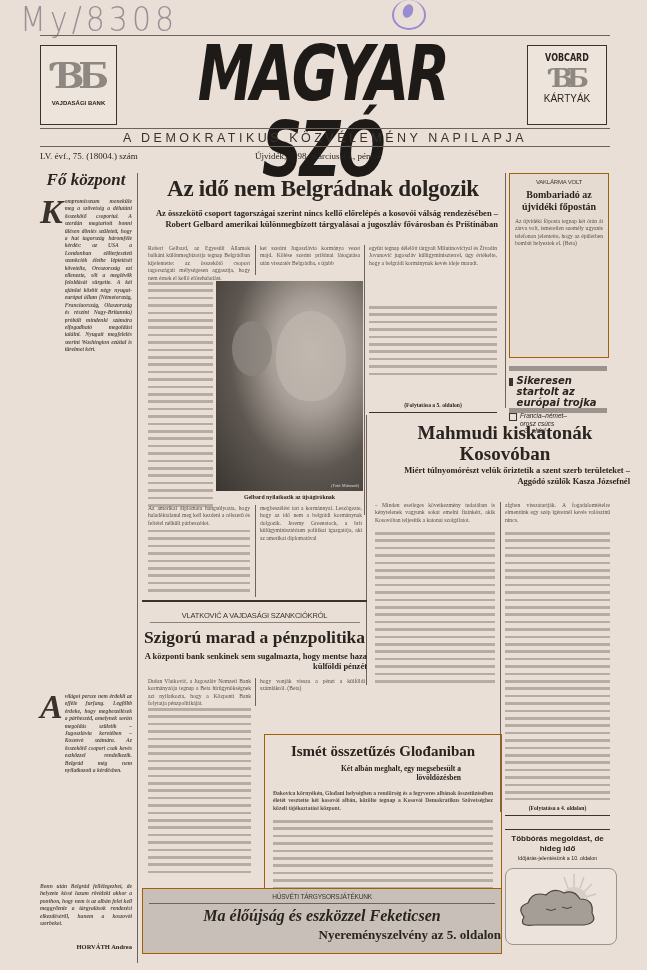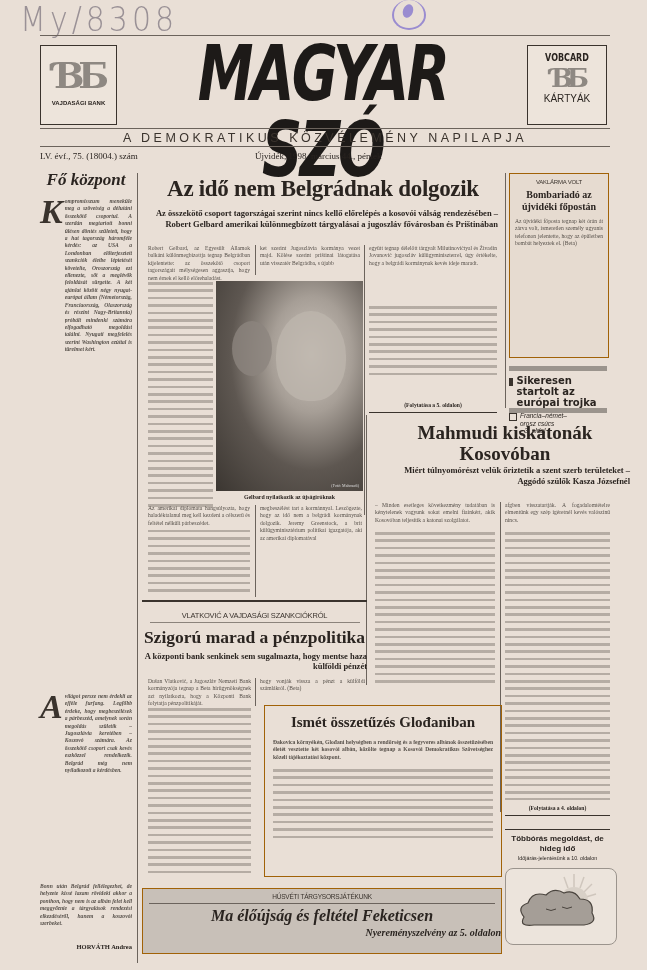--- a/index.html
+++ b/index.html
@@ -128,32 +128,33 @@
 <div class="abs box" style="left:509px;top:173px;width:98px;height:183px;background:#e6dbd0;">
   <div class="kicker" style="font-size:6px;margin-top:5px;">VAKLÁRMA VOLT</div>
   <div class="hl" style="font-size:10px;line-height:11.5px;margin-top:4px;">Bombariadó az újvidéki főpostán</div>
   <div class="small-text" style="margin:6px 5px 0 5px;height:118px;overflow:hidden;">Az újvidéki főposta tegnap két órán át zárva volt, ismeretlen személy ugyanis telefonon jelentette, hogy az épületben bombát helyeztek el. (Beta)</div>
 </div>
 
 <div class="abs grayband" style="left:509px;top:366px;width:98px;"></div>
 <div class="abs" style="left:509px;top:375px;width:98px;">
   <div style="display:flex;align-items:flex-start;">
     <span class="sq" style="margin-top:3px;margin-right:4px;"></span>
-    <span style="font-family:'DejaVu Sans',sans-serif;font-weight:bold;font-size:10px;line-height:11px;">Sikeresen startolt az európai trojka</span>
+    <span style="font-family:'DejaVu Sans',sans-serif;font-weight:bold;font-size:10px;line-height:11px;font-style:italic;">Sikeresen startolt az európai trojka</span>
   </div>
   <div style="display:flex;align-items:flex-start;margin-top:4px;">
     <span style="width:6px;height:6px;border:1px solid #3a332d;display:inline-block;margin-top:1px;margin-right:3px;"></span>
     <span style="font-family:'Liberation Sans',sans-serif;font-style:italic;font-size:6.5px;line-height:7.5px;width:60px;">Francia–német–orosz csúcs</span>
   </div>
   <div style="font-family:'Liberation Sans',sans-serif;font-style:italic;font-size:6.5px;margin-left:10px;">– 3. oldal</div>
 </div>
 <div class="abs grayband" style="left:509px;top:408px;width:98px;"></div>
 
-<div class="abs box" style="left:264px;top:705px;width:236px;height:170px;border-width:1.5px;">
+<div class="abs box" style="left:264px;top:734px;width:236px;height:170px;border-width:1.5px;">
   <div class="hl" style="font-size:15px;margin-top:8px;">Ismét összetűzés Glođaniban</div>
+  <div class="sub" style="font-size:7.5px;line-height:9px;margin-top:4px;padding:0 40px;">Két albán meghalt, egy megsebesült a lövöldözésben</div>
   <div class="small-text" style="margin:8px 8px 0 8px;height:30px;overflow:hidden;font-weight:bold;">Đakovica környékén, Glođani helységben a rendőrség és a fegyveres albánok összetűzésében életét vesztette két kosovói albán, közölte tegnap a Kosovói Demokratikus Szövetséghez közeli tájékoztatási központ.</div>
   <div class="fill-lines" style="margin:0 8px;height:72px;"></div>
 </div>
 
 <div class="abs" style="left:505px;top:829px;width:105px;height:1px;background:#3a332d;"></div>
 <div class="abs" style="left:505px;top:834px;width:105px;text-align:center;font-family:'Liberation Sans',sans-serif;font-weight:bold;font-size:8px;line-height:9.5px;">Többórás megoldást, de hideg idő</div>
 <div class="abs" style="left:505px;top:855px;width:105px;text-align:center;font-family:'Liberation Sans',sans-serif;font-size:5.3px;">Időjárás-jelentésünk a 10. oldalon</div>
 <div class="abs weather-box" style="left:505px;top:868px;width:110px;height:75px;">
   <svg width="110" height="75" viewBox="0 0 110 75">
     <g stroke="#cfc6bd" stroke-width="1.5">
@@ -165,15 +166,15 @@
     </g>
     <circle cx="68" cy="32" r="14" fill="#d8d0c7"></circle>
     <path d="M18,48 Q10,38 22,34 Q26,22 40,26 Q48,18 58,24 Q68,20 74,30 Q88,30 86,44 Q92,54 78,56 L28,56 Q12,58 18,48 Z" fill="#a59e97" stroke="#4a443e" stroke-width="1.2"></path>
     <path d="M40,40 q5,3 10,0 M56,38 q5,3 10,0" stroke="#4a443e" fill="none" stroke-width="1"></path>
   </svg>
 </div>
 
 <div class="abs box" style="left:142px;top:888px;width:358px;height:64px;background:#c8c0b8;border-width:1.5px;">
   <div class="kicker" style="margin-top:4px;font-size:6.5px;">HÚSVÉTI TÁRGYSORSJÁTÉKUNK</div>
   <div style="margin:3px 6px 0 6px;height:1px;background:#6b635c;"></div>
-  <div class="hl" style="font-style:italic;font-size:16px;margin-top:3px;">Ma élőújság és feltétel Feketicsen</div>
-  <div class="sub" style="font-size:10px;margin-top:2px;font-style:italic;">Nyereményszelvény az 5. oldalon</div>
+  <div class="hl" style="font-style:italic;font-size:16px;margin-top:3px;">Ma élőújság és eszközzel Feketicsen</div>
+  <div class="sub" style="font-size:13px;margin-top:2px;">Nyereményszelvény az 5. oldalon</div>
 </div>
 
 </body></html>

